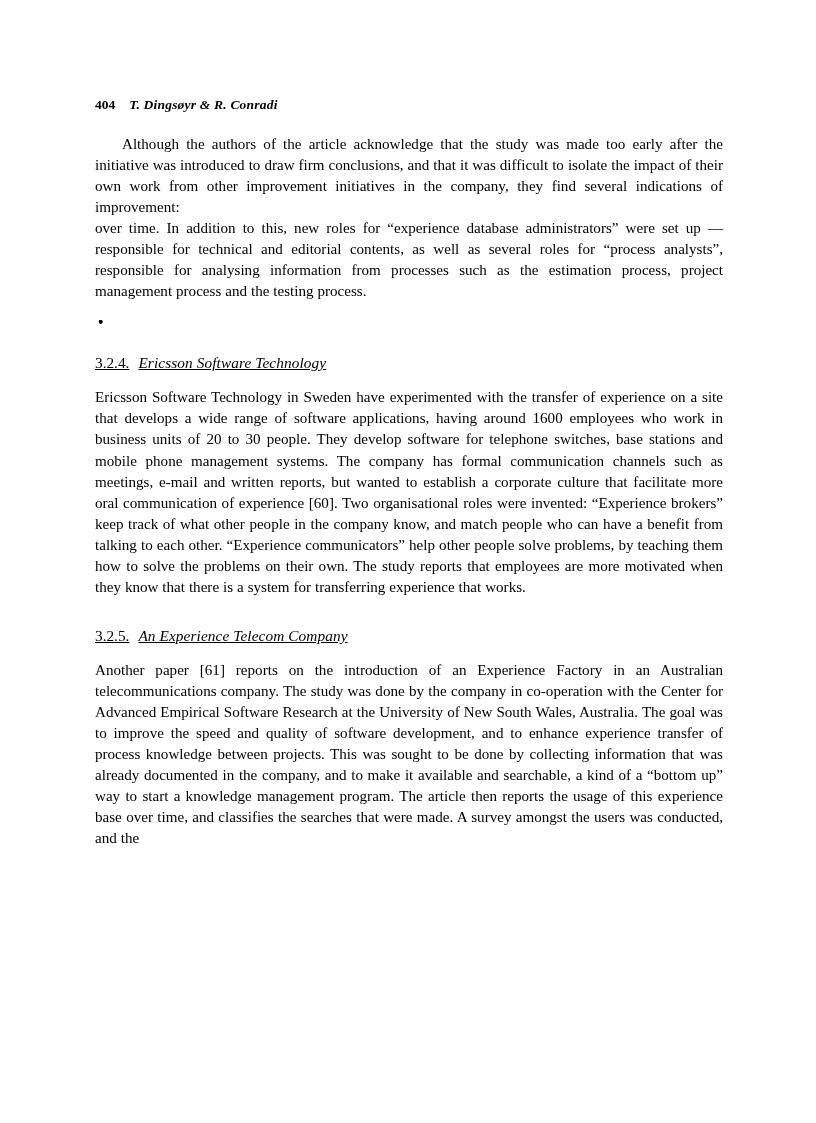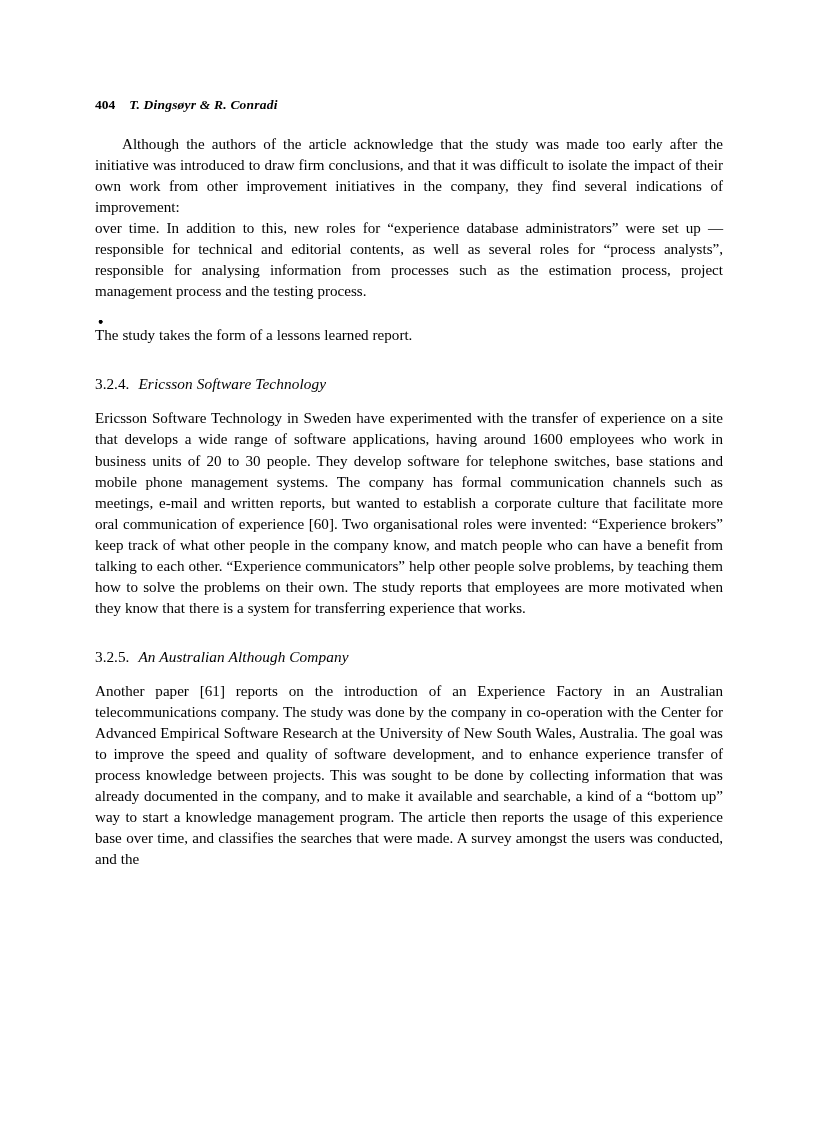--- a/index.html
+++ b/index.html
@@ -81,20 +81,21 @@
     line-height: 21.05px;
   }
   
   h3.subsec {
     font-size: 15.3px;
     line-height: 21px;
     font-weight: normal;
     font-style: italic;
     margin: 0;
     letter-spacing: 0.1px;
+    text-decoration: underline;
   }
   h3.subsec .num {
     font-style: normal;
     margin-right: 9px;
     letter-spacing: 0;
   }
   .sp-before-head { height: 27px; }
   .sp-after-head  { height: 14px; }
   .sp-before-list { height: 10px; }
   .sp-after-list  { height: 13px; }
@@ -122,37 +123,36 @@
       <li>
         <span class="dot">•</span>
       </li>
       <li>
         <span class="dot">•</span>
       </li>
     </ul>
 
     <div class="sp-after-list"></div>
 
-    <p class="body">The study takes the form of a lessons learned report.</p>
 
     <div class="sp-before-head"></div>
 
     <h3 class="subsec">
       <span class="num">3.2.4.</span><span>Ericsson Software Technology</span>
     </h3>
 
     <div class="sp-after-head"></div>
 
     <p class="body">Ericsson Software Technology in Sweden have experimented with the transfer of experience on a site that develops a wide range of software applications, having around 1600 employees who work in business units of 20 to 30 people. They develop software for telephone switches, base stations and mobile phone management systems. The company has formal communication channels such as meetings, e-mail and written reports, but wanted to establish a corporate culture that facilitate more oral communication of experience [60]. Two organisational roles were invented: “Experience brokers” keep track of what other people in the company know, and match people who can have a benefit from talking to each other. “Experience communicators” help other people solve problems, by teaching them how to solve the problems on their own. The study reports that employees are more motivated when they know that there is a system for transferring experience that works.</p>
 
 
     <div class="sp-before-head"></div>
 
     <h3 class="subsec">
-      <span class="num">3.2.5.</span><span>An Australian Although Company</span>
+      <span class="num">3.2.5.</span><span>An Experience Telecom Company</span>
     </h3>
 
     <div class="sp-after-head"></div>
 
     <p class="body">Another paper [61] reports on the introduction of an Experience Factory in an Australian telecommunications company. The study was done by the company in co-operation with the Center for Advanced Empirical Software Research at the University of New South Wales, Australia. The goal was to improve the speed and quality of software development, and to enhance experience transfer of process knowledge between projects. This was sought to be done by collecting information that was already documented in the company, and to make it available and searchable, a kind of a “bottom up” way to start a knowledge management program. The article then reports the usage of this experience base over time, and classifies the searches that were made. A survey amongst the users was conducted, and the</p>
 
   </div>
 </div>
 
 </body></html>

